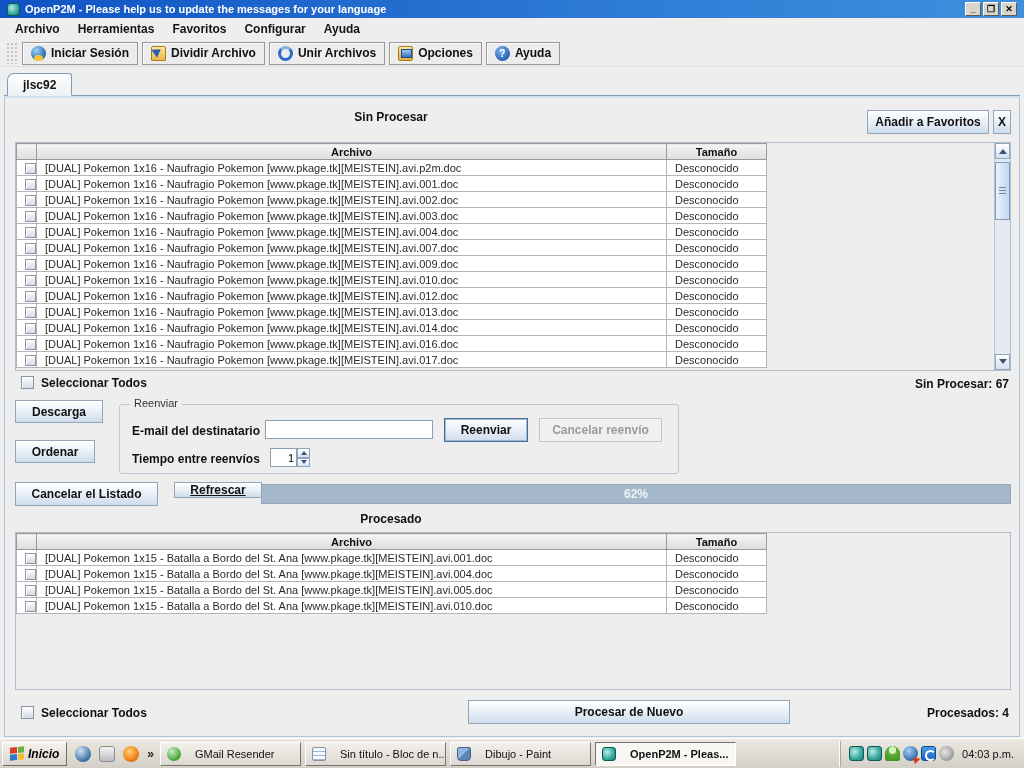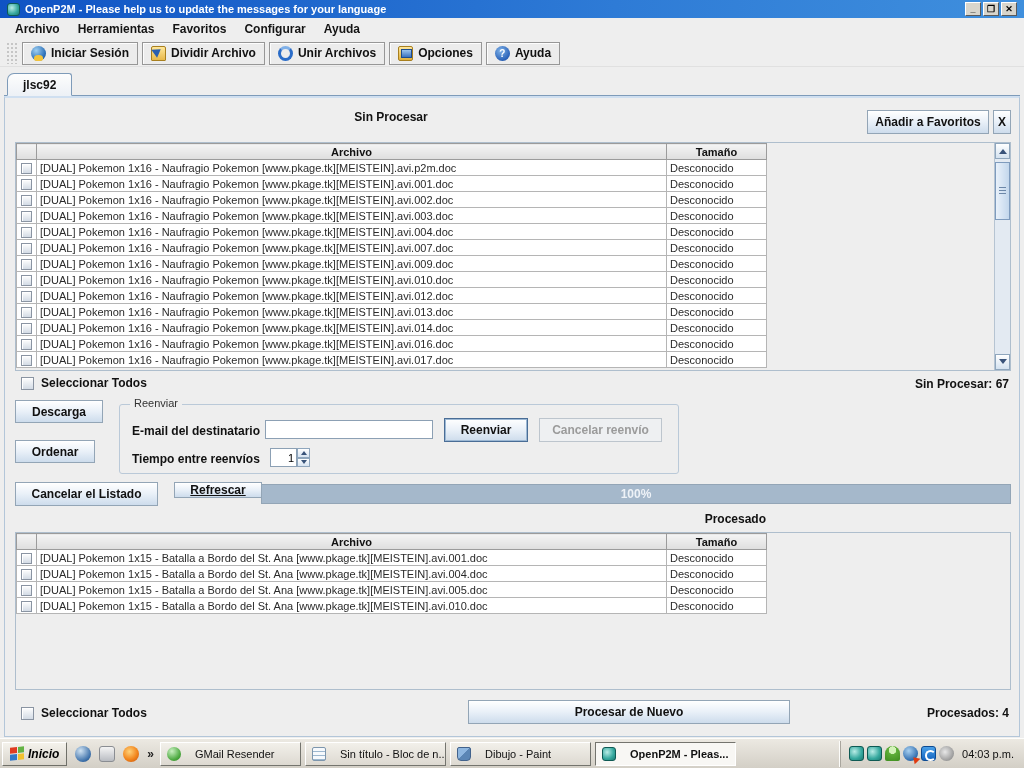--- a/index.html
+++ b/index.html
@@ -51,21 +51,21 @@
     font-weight:bold;font-size:12px;color:#111;text-align:center;display:flex;align-items:center;justify-content:center;box-shadow:inset 0 1px 0 #fff;}
   .obtn.focus{border-color:#4a6d96;box-shadow:inset 0 0 0 1px #9cb8d4,inset 0 1px 0 #fff;}
   .obtn.disabled{background:#eef0f2;color:#9b9b9b;border-color:#bdc5cd;box-shadow:none;}
 
   
   .scrollpane{position:absolute;background:#eee;border:1px solid #aebecd;}
   table.jtable{border-collapse:collapse;table-layout:fixed;background:#fff;}
   .jtable th{height:16px;font-size:11px;font-weight:bold;color:#111;background:linear-gradient(#f4f4f4,#dedede);
     border:1px solid #9b9b9b;text-align:center;padding:0;}
   .jtable td{height:16px;font-size:11px;color:#2a2a2a;background:#fff;border:1px solid #b5b5b5;
-    white-space:nowrap;overflow:hidden;padding:0 3px;}
+    white-space:nowrap;overflow:hidden;padding:0 8px;}
   .col-check{width:20px;}
   .col-file{width:630px;}
   .col-size{width:100px;}
   .cb{display:inline-block;width:11px;height:11px;background:linear-gradient(#fefefe,#d3dbe5);
     border:1px solid #8a94a2;box-shadow:inset 1px 1px 0 #fff;vertical-align:middle;}
   .cb.big{width:13px;height:13px;}
 
   
   .vscroll{position:absolute;top:0;right:0;width:16px;height:100%;background:#e3eaf2;border-left:1px solid #b6c4d2;}
   .sb-btn{position:absolute;left:0;width:15px;height:16px;background:linear-gradient(#fff,#d4e2f0);border:1px solid #8fa6bd;display:flex;align-items:center;justify-content:center;}
@@ -86,21 +86,21 @@
   .spin-field{width:27px;height:19px;background:#fff;border:1px solid #8ca0b4;font-size:11px;text-align:right;padding:0 2px;line-height:17px;}
   .spin-btns{display:flex;flex-direction:column;width:13px;height:19px;}
   .spin-btn{flex:1;background:linear-gradient(#fff,#d6e3f1);border:1px solid #8fa6bd;display:flex;align-items:center;justify-content:center;}
   .mini-up{width:0;height:0;border:3px solid transparent;border-bottom:4px solid #39537a;margin-top:-2px;}
   .mini-down{width:0;height:0;border:3px solid transparent;border-top:4px solid #39537a;margin-bottom:-2px;}
 
   
   .progress{position:absolute;border:1px solid #93a5b6;background:#a5b8cb;display:flex;align-items:center;justify-content:center;}
   .progress span{color:#eef2f7;font-weight:bold;font-size:12px;}
 
-  .chk-row{position:absolute;display:flex;align-items:flex-end;gap:7px;}
+  .chk-row{position:absolute;display:flex;align-items:flex-start;gap:7px;}
   .chk-label{font-weight:bold;font-size:12px;color:#111;}
 
   
   .taskbar{position:absolute;left:0;bottom:0;width:1024px;height:30px;background:linear-gradient(#ece9e2,#d3cfc6);
     border-top:1px solid #fdfdfb;display:flex;align-items:center;padding:0 2px;}
   .startbtn{display:flex;align-items:center;gap:4px;height:24px;padding:0 7px;margin-right:8px;
     background:linear-gradient(#f4f2ec,#d9d5cc);border:1px solid;border-color:#fff #6f6f68 #6f6f68 #fff;font-weight:bold;font-size:12px;font-style:italic;}
   .winflag{width:14px;height:13px;display:grid;grid-template-columns:1fr 1fr;grid-template-rows:1fr 1fr;gap:1px;transform:skewY(-6deg);}
   .winflag i{display:block;}
   .ql{display:flex;align-items:center;gap:8px;margin-right:8px;}
@@ -307,24 +307,24 @@
           <div class="spin-btn">
               <i class="mini-down"></i>
             </div>
         </div>
       </div>
     </div>
 
     <div class="obtn" style="left:10px;top:384px;width:143px;height:24px;">Cancelar el Listado</div>
     <div class="obtn" style="left:169px;top:384px;width:88px;height:16px;text-decoration:underline;">Refrescar</div>
     <div class="progress" style="left:256px;top:386px;width:750px;height:20px;">
-      <span>100%</span>
-    </div>
-
-    <div class="sec-title" style="top:414px;text-align:right;">Procesado</div>
+      <span>62%</span>
+    </div>
+
+    <div class="sec-title" style="top:414px;">Procesado</div>
 
     <div class="scrollpane" style="left:10px;top:434px;width:996px;height:158px;">
       <table class="jtable" style="width:750px;">
         <colgroup>
             <col class="col-check">
             <col class="col-file">
             <col class="col-size">
           </colgroup>
         <thead>
           <tr>

